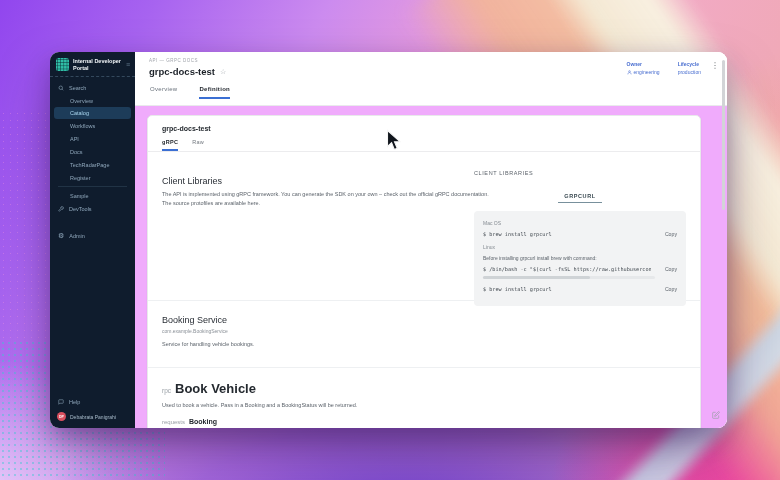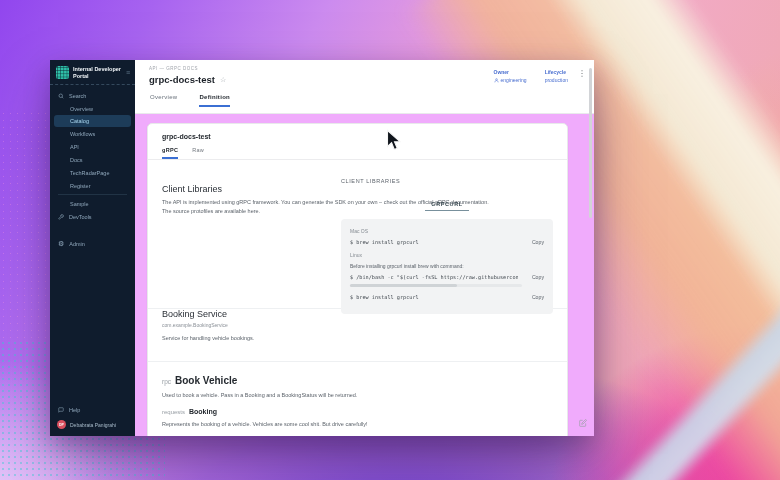--- a/index.html
+++ b/index.html
@@ -26,22 +26,22 @@
     transform:rotate(43deg); filter:blur(3px); }
   .dots { position:absolute; pointer-events:none; }
   .dots-pink { left:0; top:110px; width:64px; height:230px; opacity:.45;
     background-image:radial-gradient(circle, rgba(245,150,225,.8) .8px, transparent 1px);
     background-size:7px 7px; }
   .dots-teal { left:0; bottom:0; width:165px; height:140px; opacity:.5;
     background-image:radial-gradient(circle, rgba(55,205,210,.85) .9px, transparent 1.1px);
     background-size:6px 6px; }
 
   
-  .window { position:absolute; left:50px; top:60px; width:544px; height:376px;
-    border-radius:0; overflow:hidden; display:flex;
+  .window { position:absolute; left:50px; top:52px; width:677px; height:376px;
+    border-radius:9px; overflow:hidden; display:flex;
     box-shadow:0 26px 55px -8px rgba(48,16,84,.5), 0 10px 24px rgba(48,16,84,.3);
     background:#fbfcfd; }
 
   
   .sidebar { width:85px; flex:0 0 85px; background:#0f1c2d; color:#8fa7bb;
     display:flex; flex-direction:column; font-size:5.5px; position:relative; }
   .sidebar::after { content:""; position:absolute; inset:0; pointer-events:none; opacity:.35;
     background-image:radial-gradient(circle, rgba(110,160,205,.25) .5px, transparent .6px);
     background-size:4px 4px; }
   .logo-row { display:flex; align-items:center; gap:4px; padding:6px 5px 5px 6px;
@@ -95,26 +95,26 @@
   .ctab { font-size:5.5px; color:#72787f; padding-bottom:4px; letter-spacing:.3px; }
   .ctab.active { color:#24292f; font-weight:bold; border-bottom:2px solid #3b6fd3; }
   .card-body { padding:10px 14px 14px; position:relative; }
   .h2 { font-size:9px; font-weight:500; color:#2a2f36; }
   .h2.first { margin-top:14px; }
   .desc { font-size:5.5px; color:#5c636b; line-height:1.6; }
   .lib-desc { width:332px; margin-top:4px; }
   .section-hr { border:0; border-top:1px solid #eef0f2; margin:0 -14px; }
   .hr1 { margin-top:92px; }
   .hr2 { margin-top:19px; }
-  .svc-heading { }
+  .svc-heading { margin-top:14px; }
   .fqn { font-size:5px; color:#8a9097; margin-top:3px; }
   .svc-desc { margin-top:6px; }
   .rpc-row { margin-top:13px; display:flex; align-items:baseline; gap:4px; }
   .rpc-kind { font-size:6.5px; color:#9aa0a6; }
-  .rpc-name { font-size:10px; font-weight:bold; color:#24292f; }
+  .rpc-name { font-size:13px; font-weight:bold; color:#24292f; }
   .rpc-desc { margin-top:5px; }
   .req-row { margin-top:8px; display:flex; align-items:baseline; gap:4px; }
   .req-kind { font-size:6px; color:#9aa0a6; }
   .req-name { font-size:7px; font-weight:bold; color:#24292f; }
   .req-desc { margin-top:5px; }
 
   
   .lib-panel { position:absolute; top:18px; right:14px; width:212px; }
   .panel-header { font-size:5.5px; letter-spacing:.6px; color:#5c636b; }
   .panel-tab-wrap { text-align:center; margin-top:8px; }

